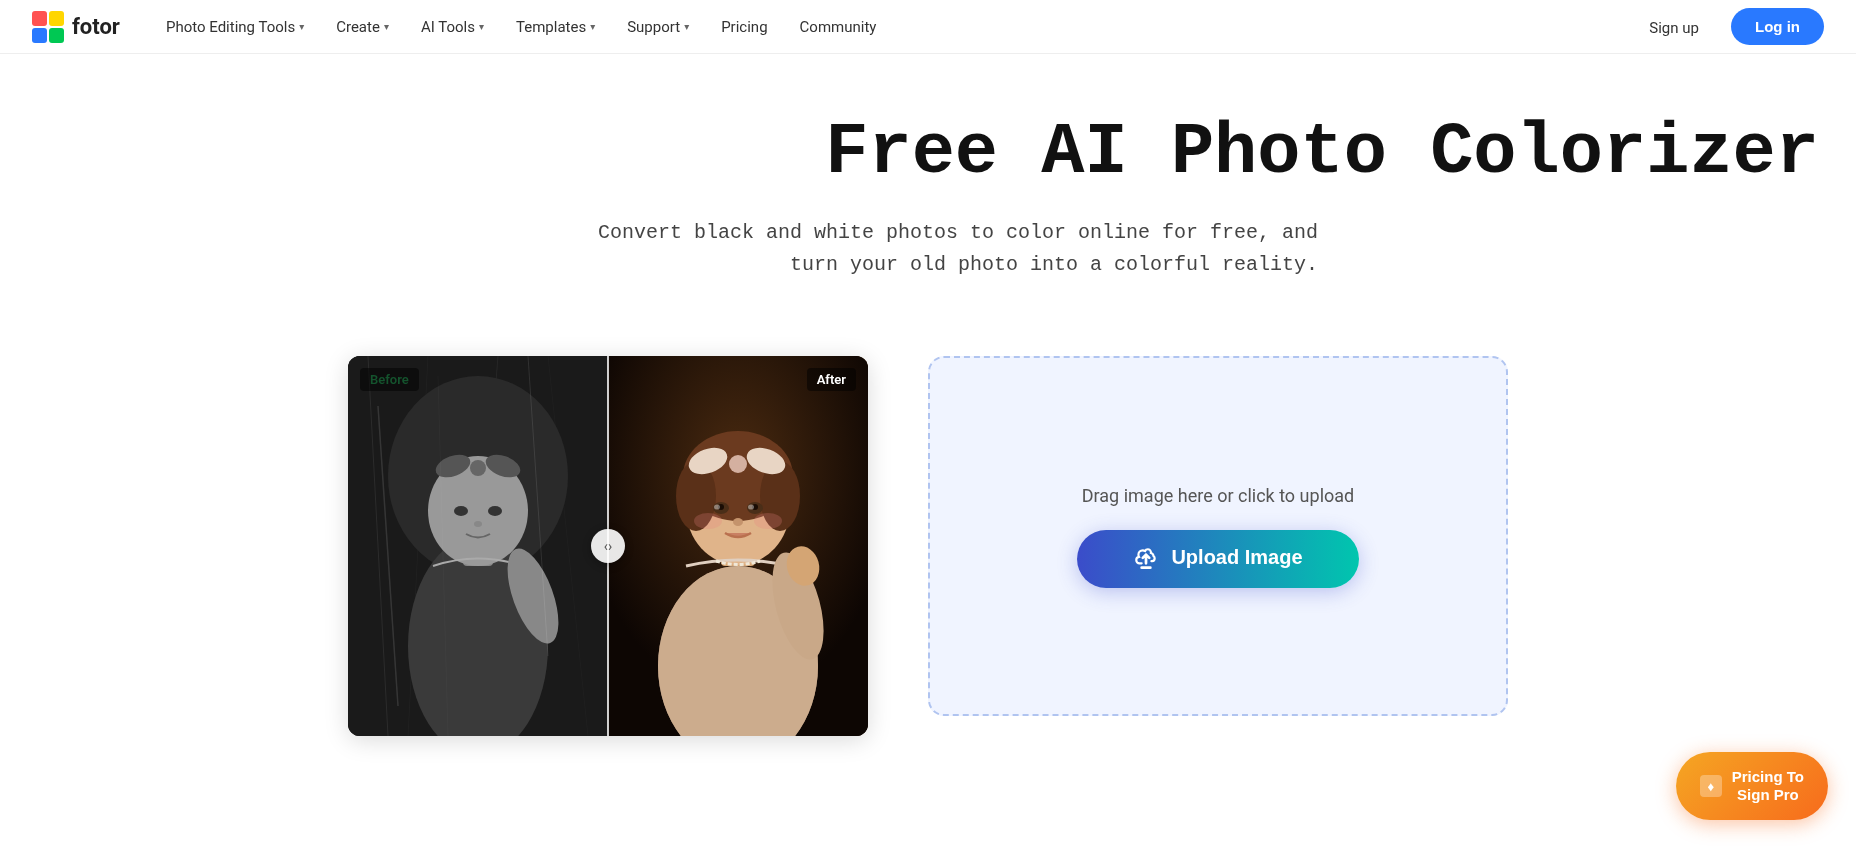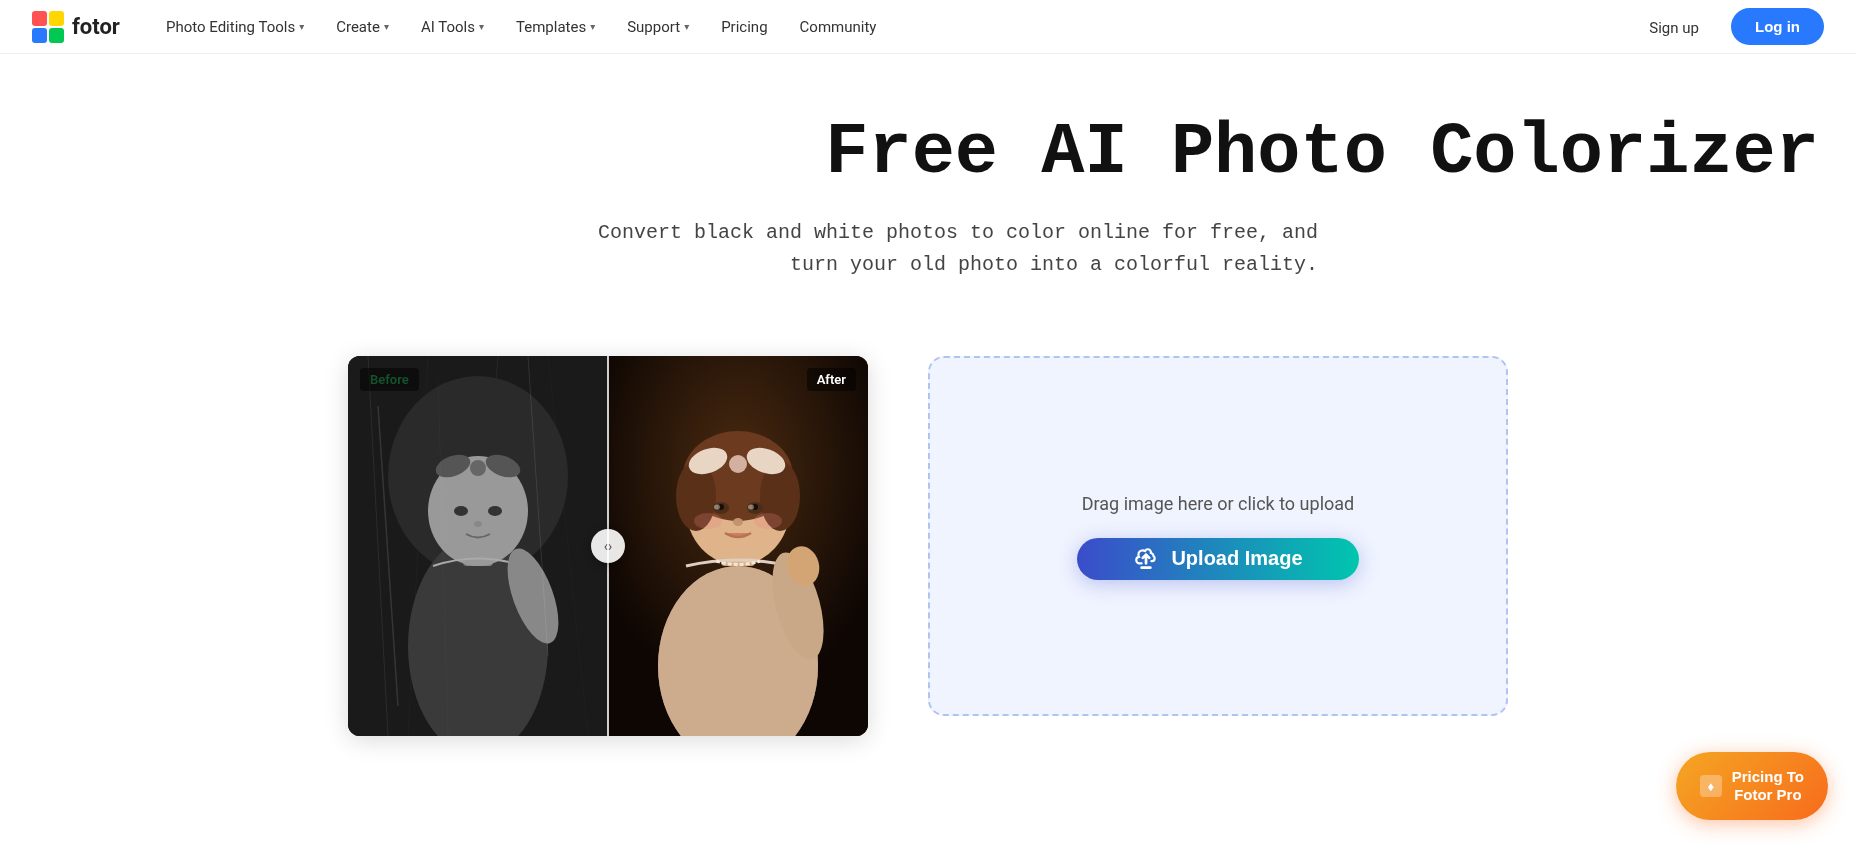--- a/index.html
+++ b/index.html
@@ -219,26 +219,26 @@
     }
     .drag-text {
       font-size: 18px;
       color: #555;
     }
     .upload-btn {
       background: linear-gradient(90deg, #3b4cca 0%, #00c6ae 100%);
       color: #fff;
       font-size: 20px;
       font-weight: 700;
-      padding: 8px 56px;
+      padding: 16px 56px;
       border-radius: 40px;
       border: none;
       cursor: pointer;
       display: flex;
-      align-items: center;
+      align-items: flex-start;
       gap: 12px;
       box-shadow: 0 4px 20px rgba(59,76,202,0.3);
     }
     .upload-icon-svg {
       width: 26px;
       height: 26px;
     }
 
     
     .upgrade-btn {
@@ -441,15 +441,15 @@
       <span>Upload Image</span>
     </button>
   </div>
 
 </div>
 
 <button class="upgrade-btn">
   <div class="upgrade-diamond">♦</div>
   <div class="upgrade-text-block">
     <span>Pricing To</span>
-    <span>Fotor Pro</span>
+    <span>Sign Pro</span>
   </div>
 </button>
 
 </body></html>

